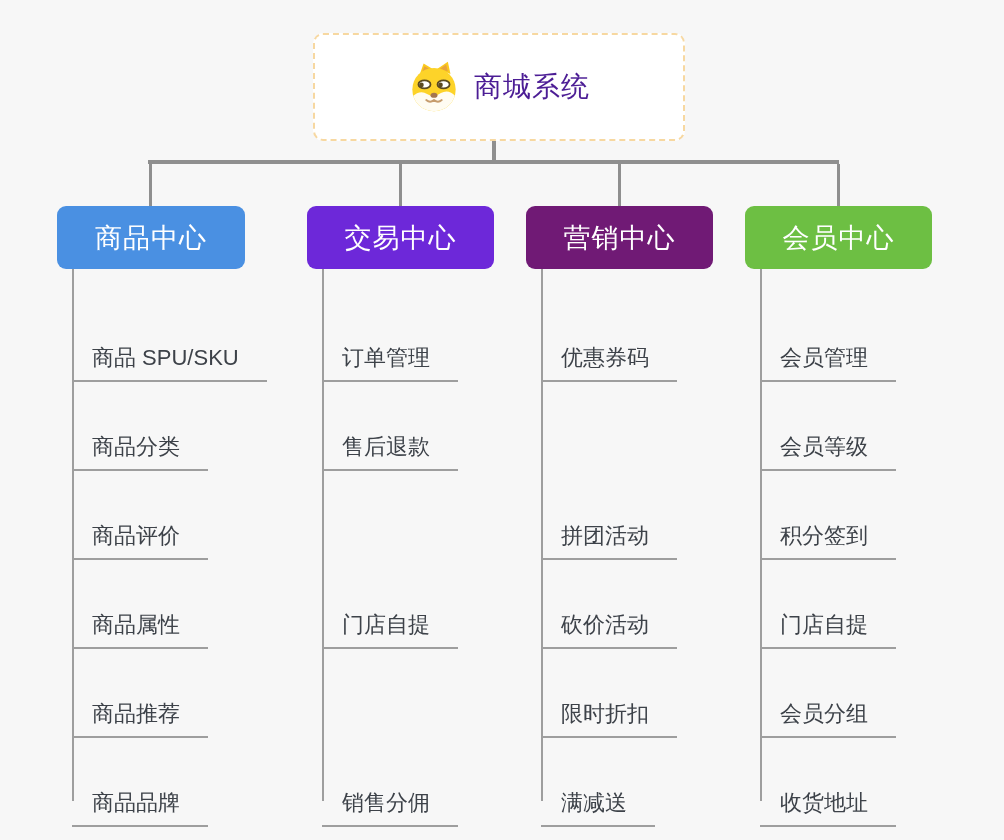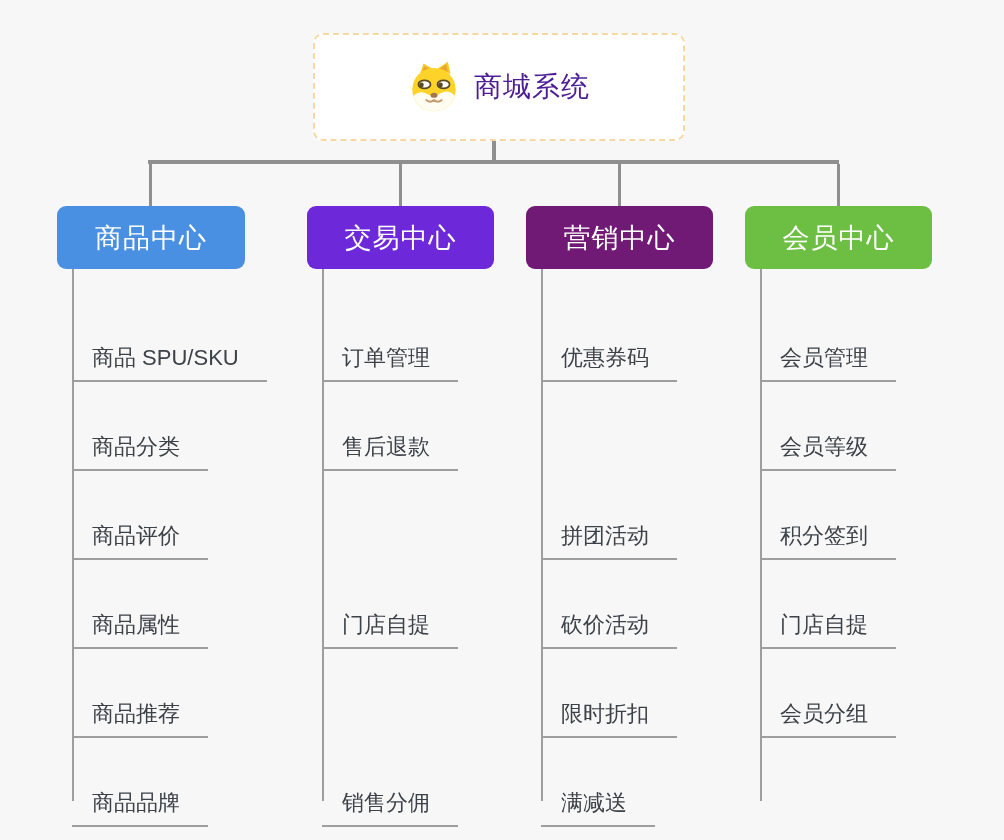--- a/index.html
+++ b/index.html
@@ -136,15 +136,16 @@
   <div class="branch branch-3">
     <div class="branch-header" style="background-color: rgb(109, 191, 67);">
       <span>会员中心</span>
     </div>
     <div class="branch-trunk"></div>
     <div class="leaf row-0"><span>会员管理</span></div>
     <div class="leaf row-1"><span>会员等级</span></div>
     <div class="leaf row-2"><span>积分签到</span></div>
     <div class="leaf row-3"><span>门店自提</span></div>
     <div class="leaf row-4"><span>会员分组</span></div>
+    <div class="leaf row-5"><span>收货地址</span></div>
   </div>
 
 </div>
 
 </body></html>

